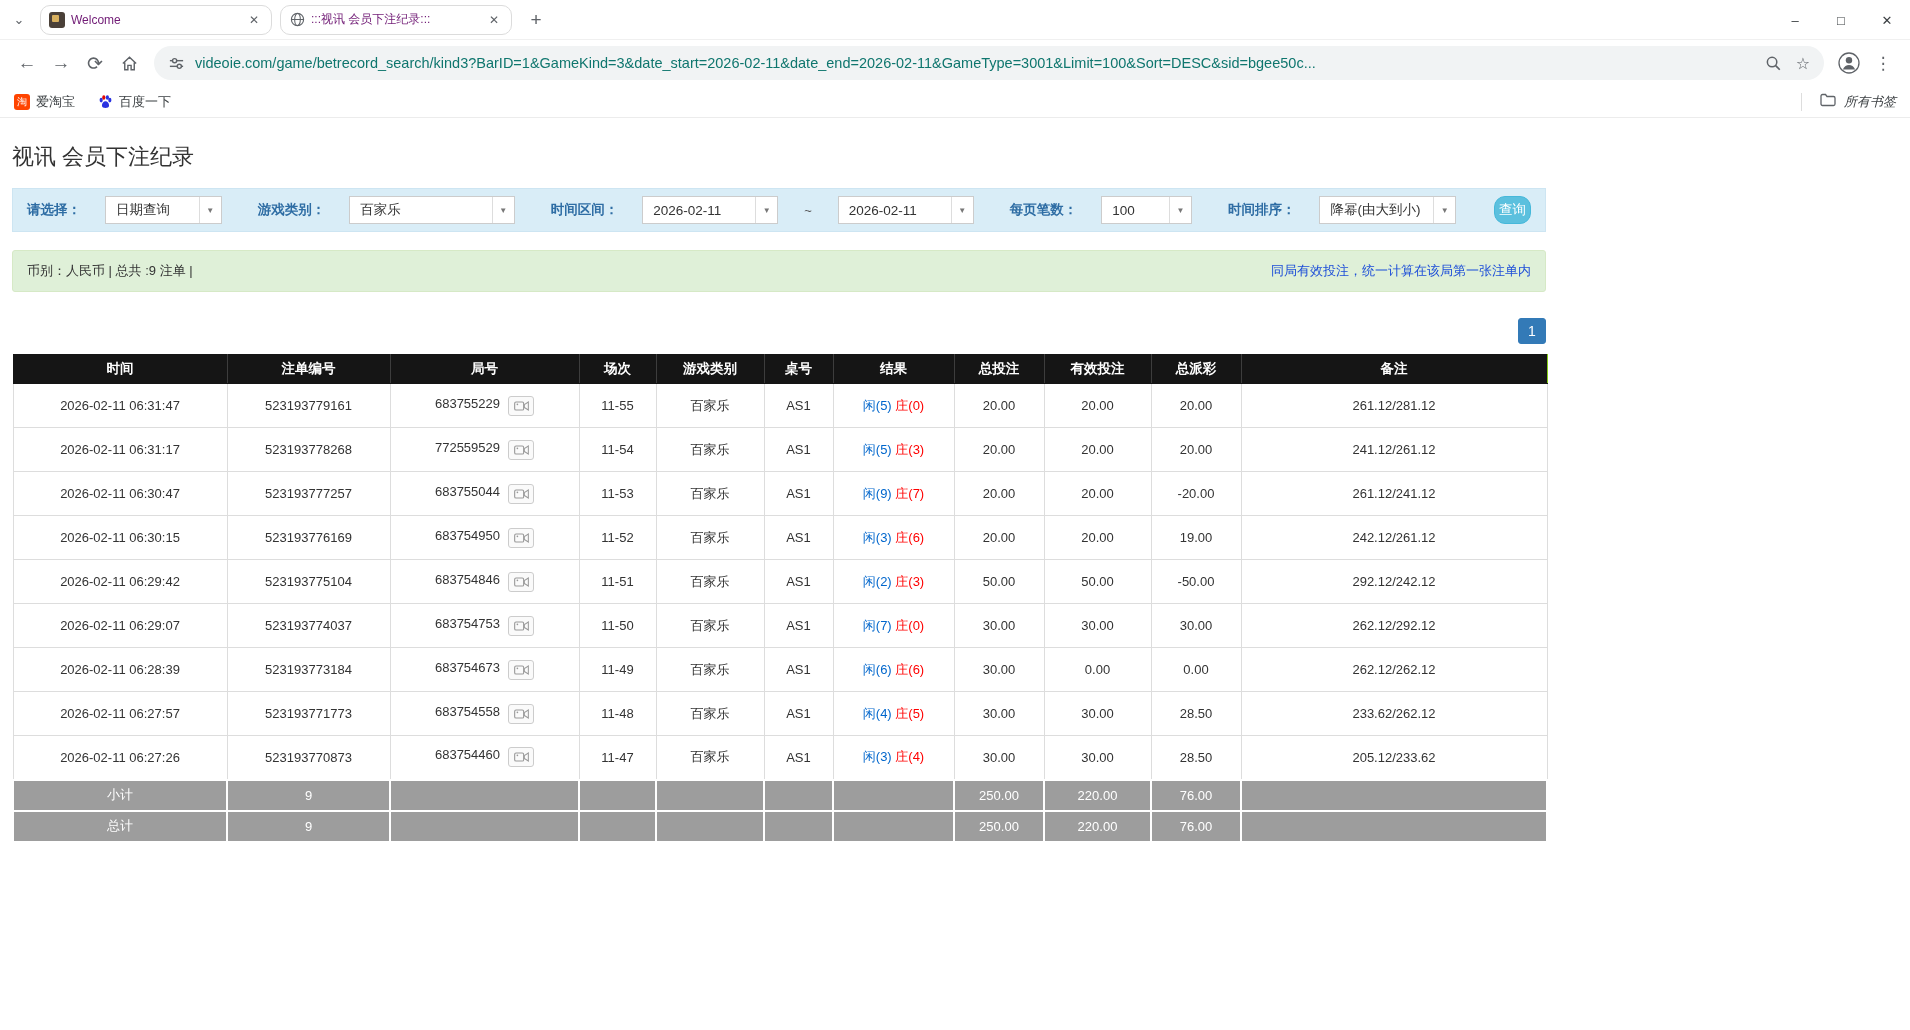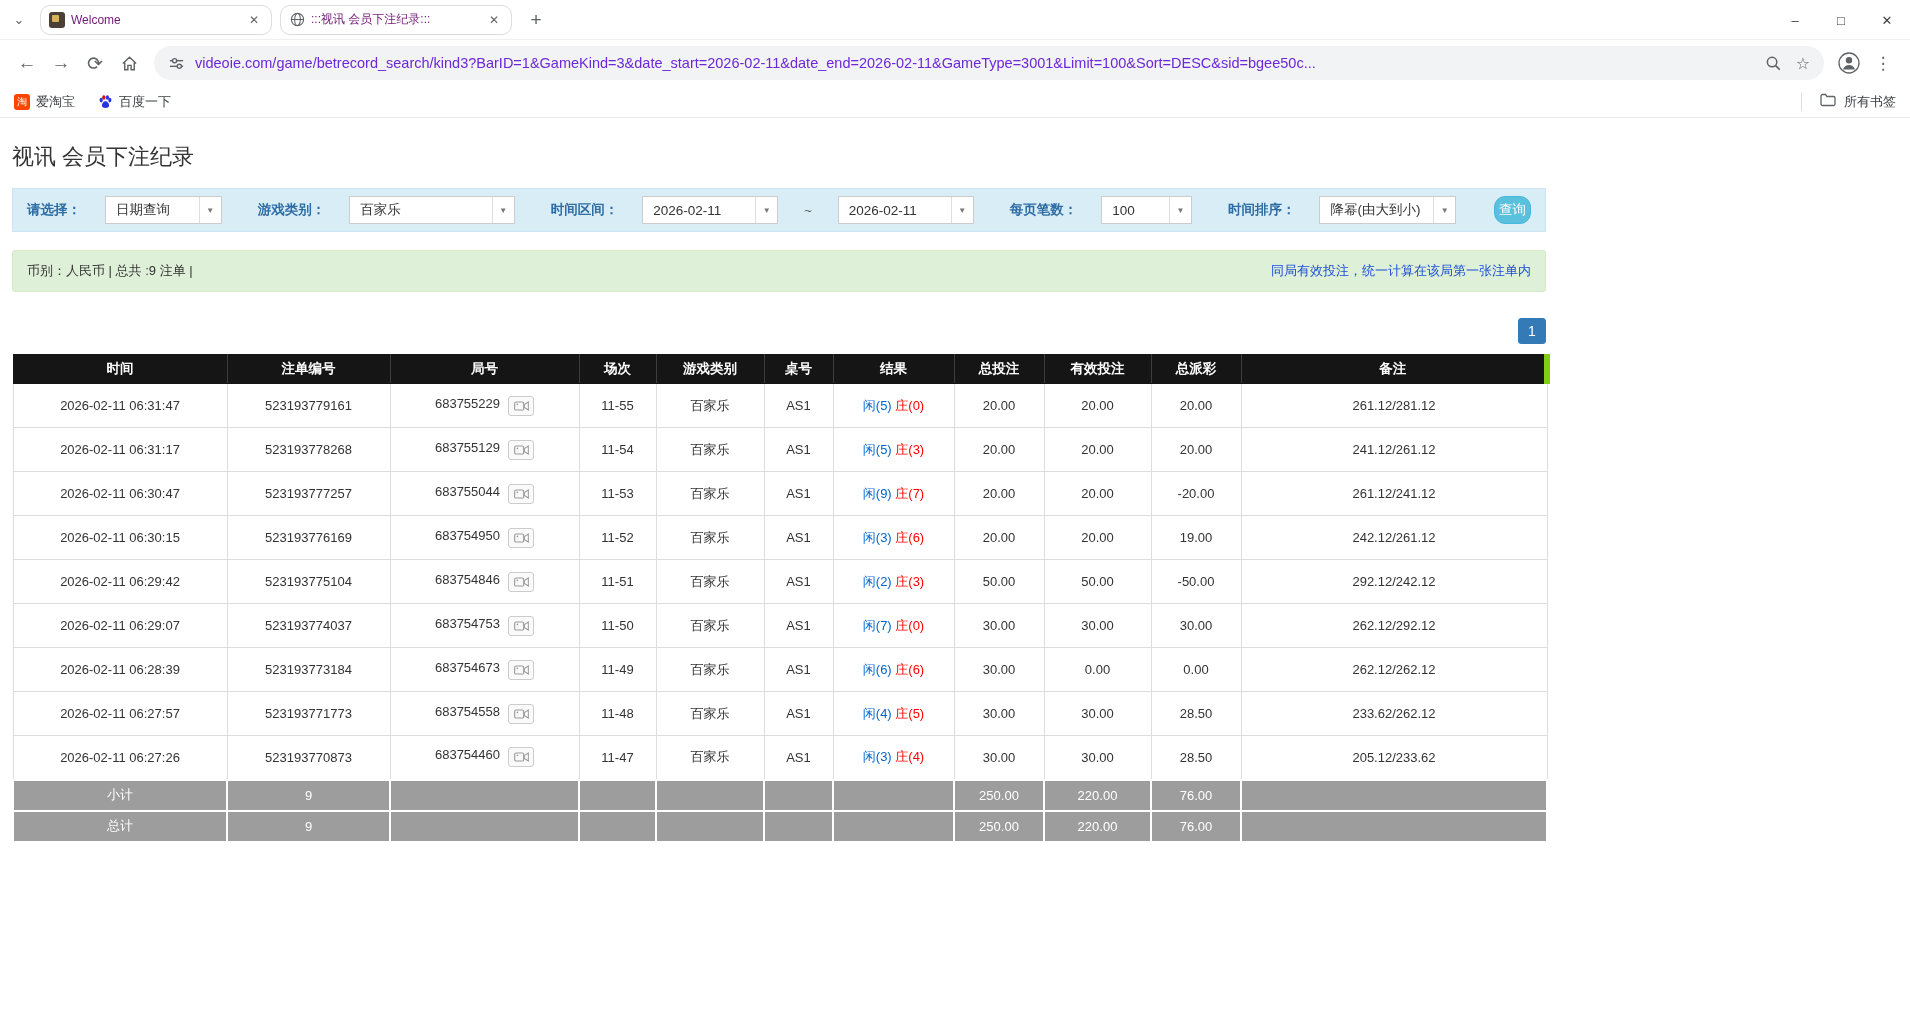--- a/index.html
+++ b/index.html
@@ -15,30 +15,30 @@
   .favicon { width:16px; height:16px; flex:none; display:flex; align-items:center; justify-content:center; }
   .welcome-fav { background:#4a4038; border-radius:3px; position:relative; }
   .welcome-fav::after { content:""; position:absolute; left:3px; top:3px; width:7px; height:7px; background:#d8b05e; border-radius:1px; }
   .newtab-btn { width:28px; height:28px; margin-left:10px; display:flex; align-items:center; justify-content:center; font-size:19px; color:#5f6368; border-radius:50%; cursor:pointer; }
   .win-controls { position:absolute; right:0; top:0; height:40px; display:flex; }
   .win-btn { width:46px; height:40px; display:flex; align-items:center; justify-content:center; color:#3c4043; font-size:13px; cursor:pointer; }
 
   .navbar { height:46px; display:flex; align-items:center; padding:0 10px; background:#fff; }
   .nav-btn { width:34px; height:34px; display:flex; align-items:center; justify-content:center; color:#5f6368; font-size:19px; border-radius:50%; flex:none; cursor:pointer; }
   .omnibox { flex:1; height:34px; background:#f1f3f4; border-radius:17px; display:flex; align-items:center; padding:0 14px; margin:0 8px; min-width:0; }
-  .url-text { flex:1; font-size:14.5px; color:#6d28d9; white-space:nowrap; overflow:hidden; margin:0 10px; }
+  .url-text { flex:1; font-size:14.5px; color:#0f766e; white-space:nowrap; overflow:hidden; margin:0 10px; }
   .box-icon { flex:none; display:flex; align-items:center; color:#5f6368; }
   .star-btn { font-size:16px; color:#5f6368; margin-left:14px; cursor:pointer; }
   .profile-btn,.menu-btn { width:34px; height:34px; display:flex; align-items:center; justify-content:center; color:#5f6368; flex:none; cursor:pointer; }
   .menu-btn { font-size:17px; }
 
   .bookmarks { height:32px; display:flex; align-items:center; padding:0 14px; border-bottom:1px solid #ececec; background:#fff; }
   .bm-item { display:flex; align-items:center; gap:6px; font-size:13px; color:#3c4043; margin-right:22px; cursor:pointer; }
   .tb-fav { width:16px; height:16px; background:#ff4400; border-radius:3px; color:#fff; font-size:10px; display:flex; align-items:center; justify-content:center; }
-  .bm-right { margin-left:auto; display:flex; align-items:center; gap:8px; font-size:13px; color:#3c4043; cursor:pointer; }
+  .bm-right { margin-left:auto; display:flex; align-items:center; gap:8px; font-size:13px; color:#3c4043; cursor:pointer;font-style:italic; }
   .bm-sep { width:1px; height:18px; background:#ddd; margin-right:10px; }
 
   
   .content { padding:18px 12px 0; }
   .page-title { font-size:22px; color:#333; font-weight:500; margin:6px 0 16px; }
   .filter-bar { width:1534px; background:#d9edf7; border:1px solid #cde5f2; display:flex; align-items:center; padding:7px 14px; gap:24px; }
   .flabel { color:#2e6da4; font-weight:bold; font-size:13.5px; margin-left:12px; white-space:nowrap; }
   .flabel.first { margin-left:0; }
   .select { background:#fff; border:1px solid #ccc; border-radius:0; height:28px; display:flex; align-items:center; cursor:pointer; }
   .sel-val { padding:0 10px; font-size:13.5px; color:#333; flex:1; white-space:nowrap; overflow:hidden; }
@@ -49,21 +49,21 @@
 
   .info-bar { width:1534px; margin-top:18px; background:#dff0d8; border:1px solid #d6e9c6; border-radius:3px; padding:11px 14px; display:flex; justify-content:space-between; align-items:center; font-size:13px; }
   .info-left { color:#333; }
   .info-right { color:#1d4ed8; }
 
   .pager { width:1534px; margin-top:26px; display:flex; justify-content:flex-end; }
   .page-btn { min-width:28px; height:26px; background:#337ab7; border:1px solid #337ab7; color:#fff; font-size:14px; display:flex; align-items:center; justify-content:center; border-radius:3px; cursor:pointer; }
 
   table.bet { width:1534px; border-collapse:collapse; margin-top:10px; table-layout:fixed; }
   .bet th { background:#151515; color:#fff; font-size:13.5px; font-weight:bold; height:29px; border:1px solid #151515; border-right:1px solid #3d3d3d; }
-  .bet th:last-child { border-right:6px solid #84cc16; }
+  .bet th:last-child { border-right:1px solid #84cc16; }
   .bet td { border:1px solid #ddd; height:44px; text-align:center; font-size:13px; color:#333; background:#fff; overflow:hidden; }
   .link-blue { color:#337ab7; cursor:pointer; }
   .res-player { color:#0066cc; }
   .res-banker { color:#f00; }
   .neg { color:#f00; }
   .round-wrap { display:inline-flex; align-items:flex-start; gap:8px; }
   .cam-btn { border:1px solid #ccc; background:#fafafa; border-radius:3px; width:26px; height:20px; display:inline-flex; align-items:center; justify-content:center; cursor:pointer; padding:0; }
   .bet tr.foot td { background:#9d9d9d; color:#fff; border:2px solid #fff; height:31px; font-size:13px; }
 </style>
 </head>
@@ -266,21 +266,21 @@
           <td><span class="res-player">闲(5)</span> <span class="res-banker">庄(0)</span></td>
           <td class="link-blue">20.00</td>
           <td>20.00</td>
           <td>20.00</td>
           <td>261.12/281.12</td>
         </tr>
         <tr>
           <td>2026-02-11 06:31:17</td>
           <td>523193778268</td>
           <td><span class="round-wrap">
-              <span>683755129</span>
+              <span>772559529</span>
               <button class="cam-btn">
                 <svg width="15" height="12" viewBox="0 0 16 12">
                   <rect x="0.7" y="1.7" width="9.6" height="8.6" rx="1.5" fill="none" stroke="#9a9a9a" stroke-width="1.2"></rect>
                   <path d="M11 4.5 L15.3 1.7 V10.3 L11 7.5 Z" fill="none" stroke="#9a9a9a" stroke-width="1.1"></path>
                   <circle cx="3.6" cy="4.2" r="0.9" fill="#9a9a9a"></circle>
                 </svg>
               </button>
             </span></td>
           <td>11-54</td>
           <td>百家乐</td>

